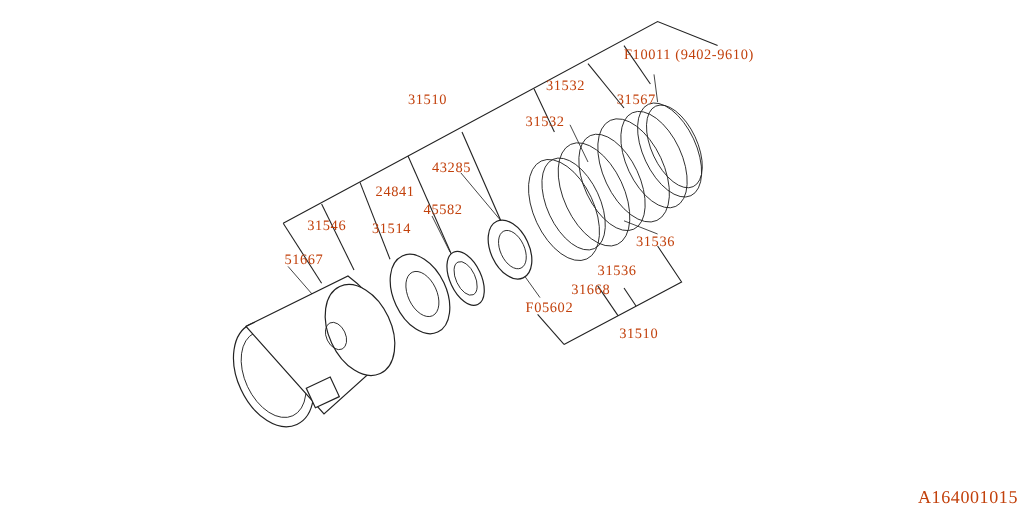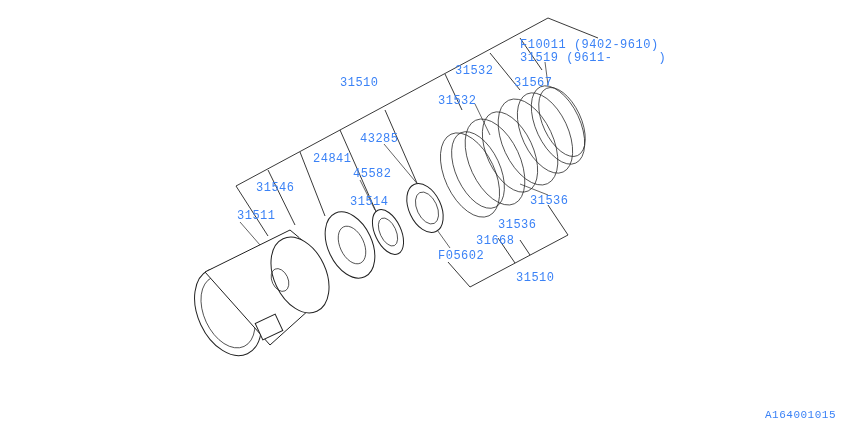--- a/index.html
+++ b/index.html
@@ -1,22 +1,22 @@
 <!DOCTYPE html>
 <html><head>
   <meta charset="utf-8">
   <style>
     html, body { margin: 0; padding: 0; background: #ffffff; }
     body { width: 850px; height: 425px; position: relative; overflow: hidden; }
     .canvas { position: absolute; left: 0; top: 0; width: 850px; height: 425px; }
     .lbl {
       position: absolute;
-      font-family: Liberation Mono, monospace;
+      font-family: Liberation Serif, serif;
       font-size: 12px;
-      color: #3b82f6;
+      color: #c2410c;
       white-space: pre;
       letter-spacing: 0.5px;
       line-height: 12px;
     }
     svg { position: absolute; left: 0; top: 0; }
     svg .ln { stroke: #222; stroke-width: 0.9; fill: none; }
     svg .pt { stroke: #222; stroke-width: 1; fill: #fff; }
     svg .thin { stroke: #222; stroke-width: 0.7; fill: none; }
   </style>
 </head>
@@ -75,25 +75,24 @@
   </svg>
 
   <span class="lbl" style="left:340px;top:77px;">31510</span>
   <span class="lbl" style="left:455px;top:65px;">31532</span>
   <span class="lbl" style="left:514px;top:77px;">31567</span>
   <span class="lbl" style="left:438px;top:95px;">31532</span>
   <span class="lbl" style="left:360px;top:133px;">43285</span>
   <span class="lbl" style="left:313px;top:153px;">24841</span>
   <span class="lbl" style="left:353px;top:168px;">45582</span>
   <span class="lbl" style="left:256px;top:182px;">31546</span>
-  <span class="lbl" style="left:310px;top:196px;margin-left:40px;">31514</span>
-  <span class="lbl" style="left:237px;top:210px;">31511</span>
+  <span class="lbl" style="left:310px;top:184px;">31514</span>
+  <span class="lbl" style="left:237px;top:210px;">51667</span>
   <span class="lbl" style="left:530px;top:195px;">31536</span>
   <span class="lbl" style="left:498px;top:219px;">31536</span>
   <span class="lbl" style="left:476px;top:235px;">31668</span>
   <span class="lbl" style="left:438px;top:250px;">F05602</span>
   <span class="lbl" style="left:516px;top:272px;">31510</span>
 
   <span class="lbl" style="left:520px;top:39px;">F10011 (9402-9610)</span>
-  <span class="lbl" style="left:520px;top:52px;">31519 (9611-      )</span>
 
-  <span class="lbl" style="left:765px;top:409px;font-size:11px;">A164001015</span>
+  <span class="lbl" style="left:765px;top:409px;font-size:15px;">A164001015</span>
 </div>
 
 </body></html>

